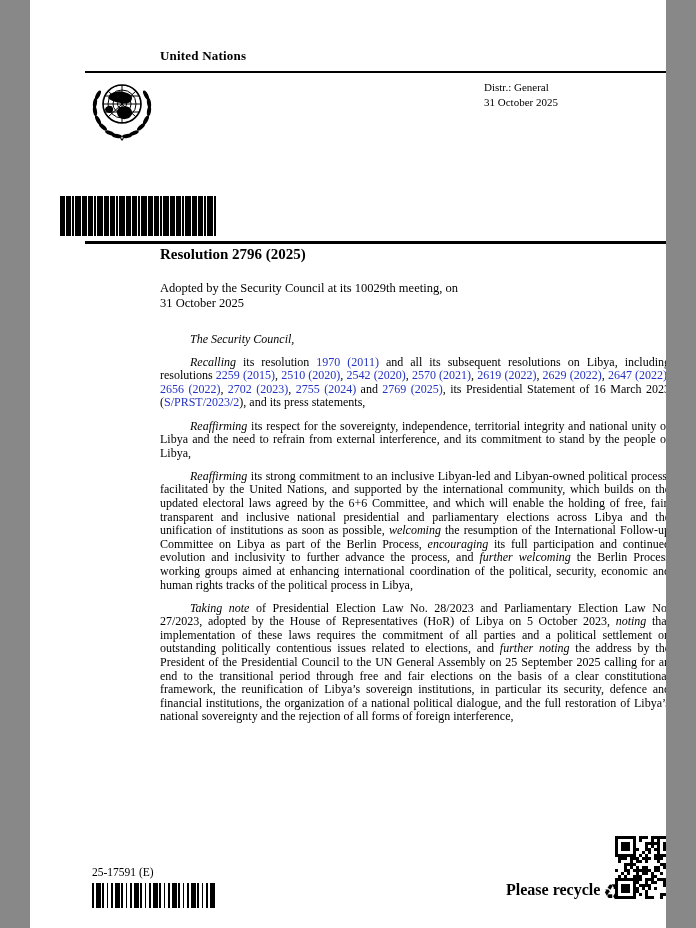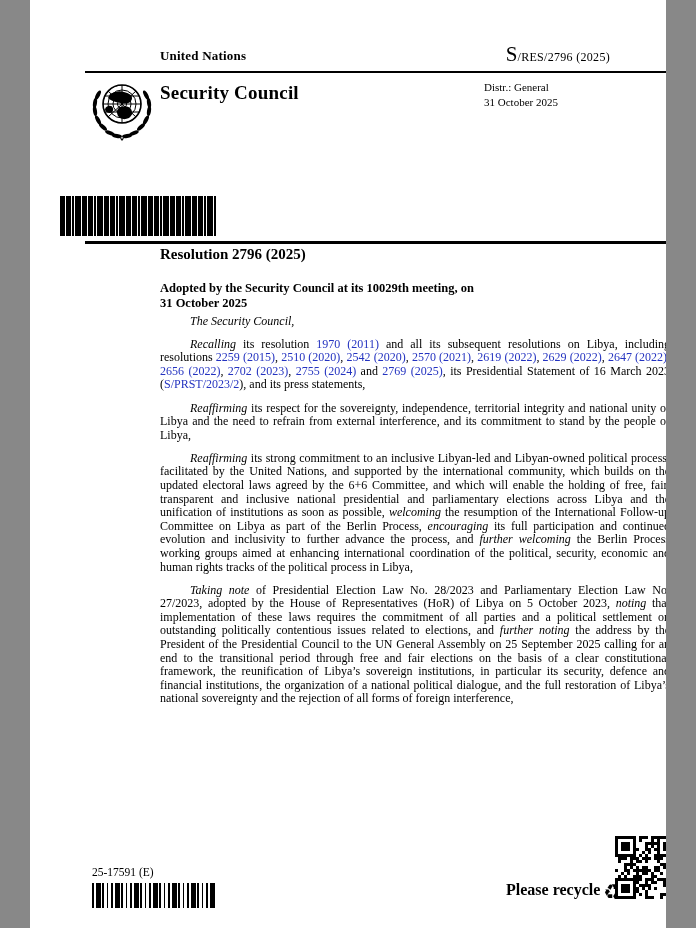--- a/index.html
+++ b/index.html
@@ -42,22 +42,22 @@
   }
   
   .body-col{
     position:absolute; left:130px; top:248px; width:510px;
     font-size:12px; line-height:13.6px; text-align:justify;
   }
   .res-title{
     font-size:15px; font-weight:bold; margin:0 0 19px 0; text-align:left;
   }
   .adopt{
-    font-size:12.5px; font-weight:bold; line-height:15.5px;
-    margin:0 0 3px 0; text-align:left;
+    font-size:12.5px; font-weight:normal; line-height:15.5px;
+    margin:0 0 21px 0; text-align:left;
   }
   .body-col p{margin:0 0 9.5px 0; text-indent:30px;}
   .body-col em{font-style:italic;}
   .doclink{color:#2433c0;}
   
   .job-number{
     position:absolute; left:62px; top:866px; font-size:11.5px;
   }
   .barcode{
     position:absolute; left:62px; top:883px; width:124px; height:25px;
@@ -74,21 +74,20 @@
     position:relative; top:4px; left:3px;
   }
   .qr{position:absolute; left:585px; top:836px; width:63px; height:63px;}
 </style>
 </head>
 <body>
 
 <div class="page">
 
   <div class="org-name">United Nations</div>
-  <div class="doc-symbol"><span class="sym-big">S</span><span class="sym-rest">/RES/2796 (2025)</span></div>
   <div class="thin-rule"></div>
 
   <div class="emblem">
     <svg width="72" height="64" viewBox="0 0 72 64" xmlns="http://www.w3.org/2000/svg">
       <defs>
           <clipPath id="gclip">
             <circle cx="36" cy="25" r="19"></circle>
           </clipPath>
         </defs>
       <g clip-path="url(#gclip)" stroke="#000" stroke-width="1" fill="none">
@@ -122,21 +121,20 @@
         <ellipse cx="63" cy="32" rx="5" ry="2" transform="rotate(98 63 32)"></ellipse>
         <ellipse cx="60" cy="41" rx="5" ry="2" transform="rotate(118 60 41)"></ellipse>
         <ellipse cx="55" cy="48" rx="5" ry="2" transform="rotate(138 55 48)"></ellipse>
         <ellipse cx="48" cy="54" rx="5" ry="2" transform="rotate(158 48 54)"></ellipse>
         <ellipse cx="41" cy="57" rx="5" ry="2" transform="rotate(172 41 57)"></ellipse>
         <path d="M33,58 q3,3 6,0 l-3,4 z"></path>
       </g>
     </svg>
   </div>
 
-  <h1 class="organ-title">Security Council</h1>
   <div class="distr-block">
     <div>Distr.: General</div>
     <div>31 October 2025</div>
   </div>
 
   <div class="ods-barcode"></div>
   <div class="thick-rule"></div>
 
   <main class="body-col">
     <h2 class="res-title">Resolution 2796 (2025)</h2>

